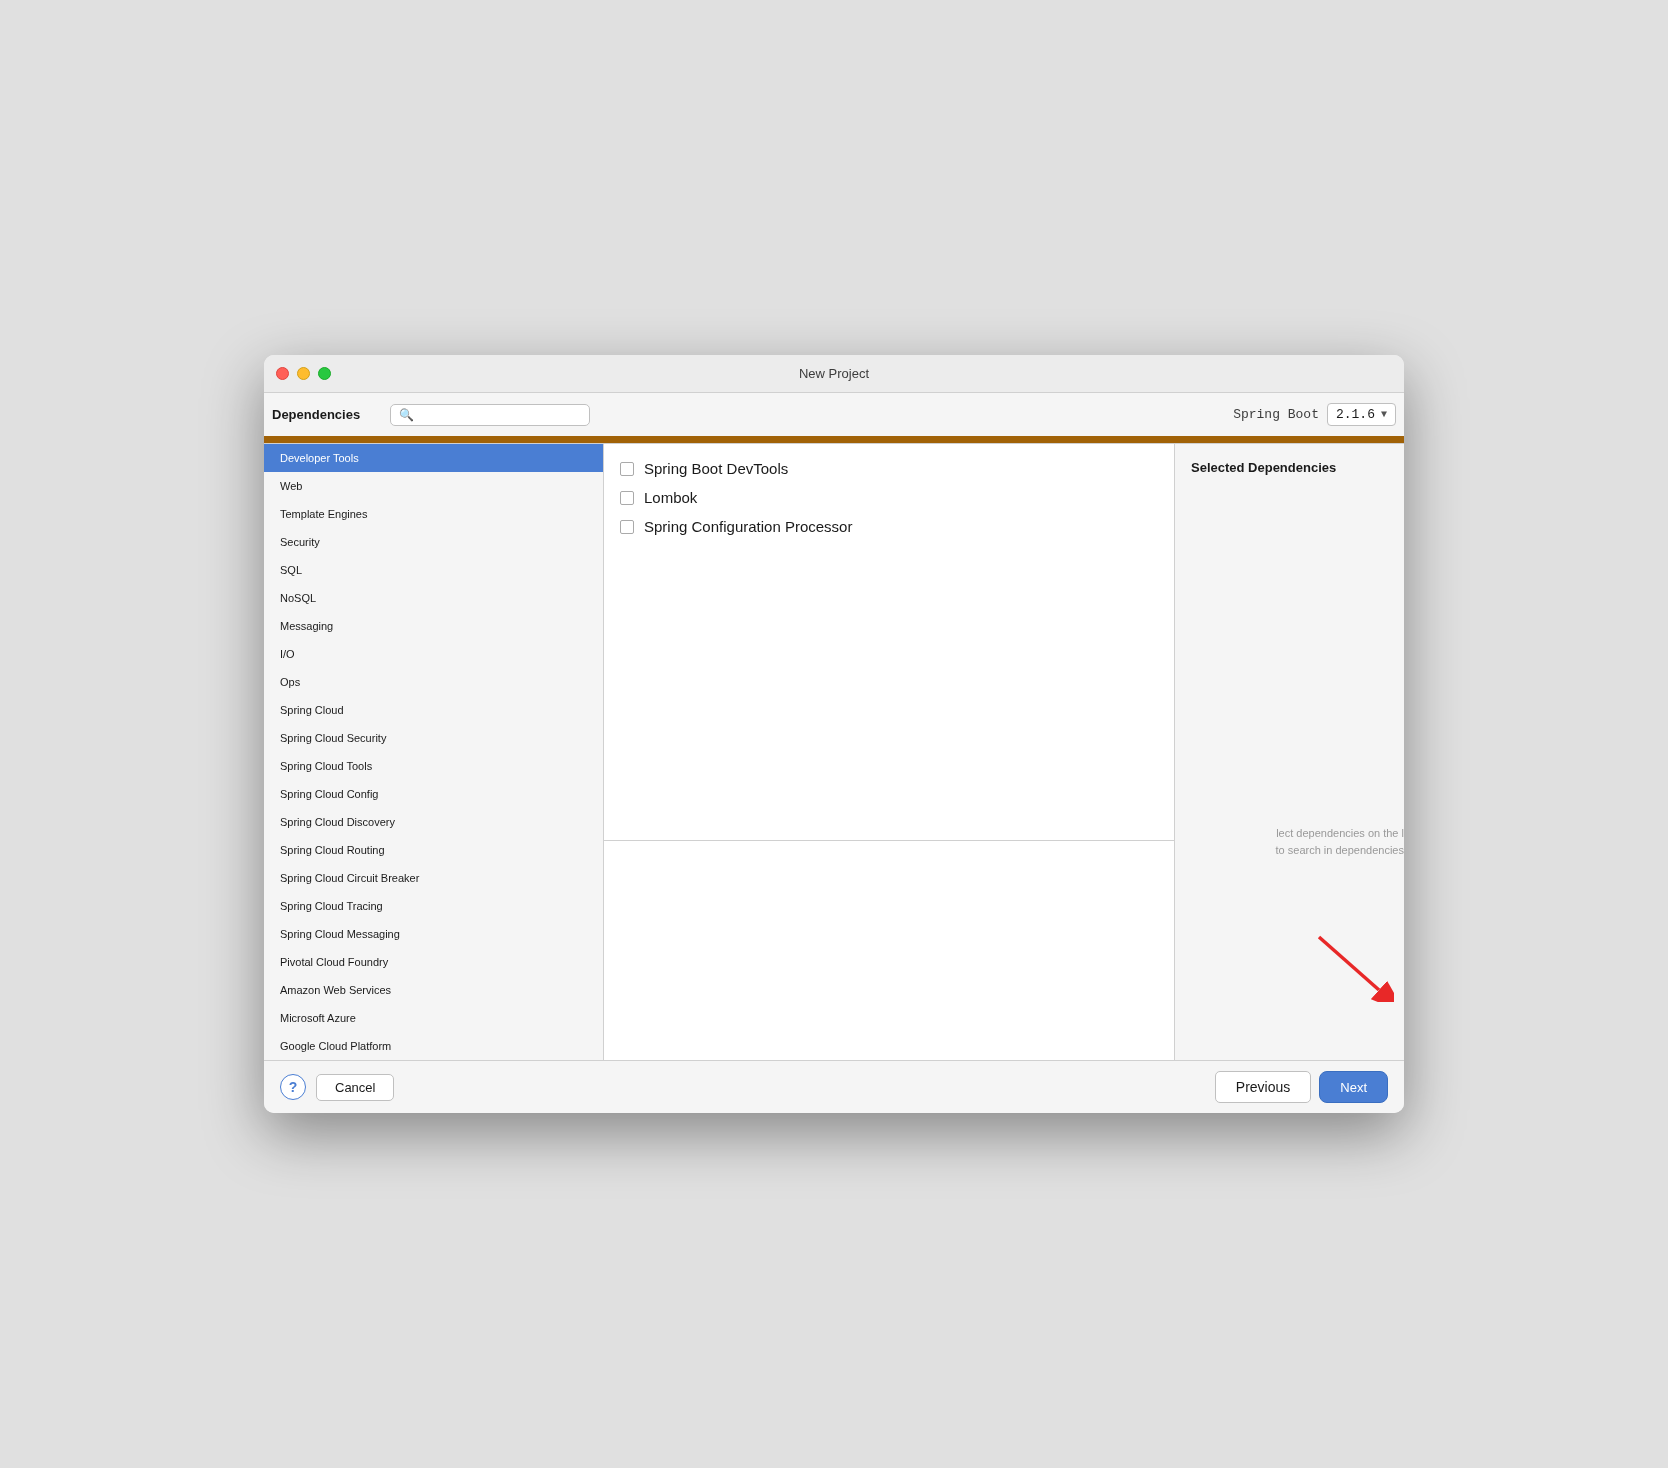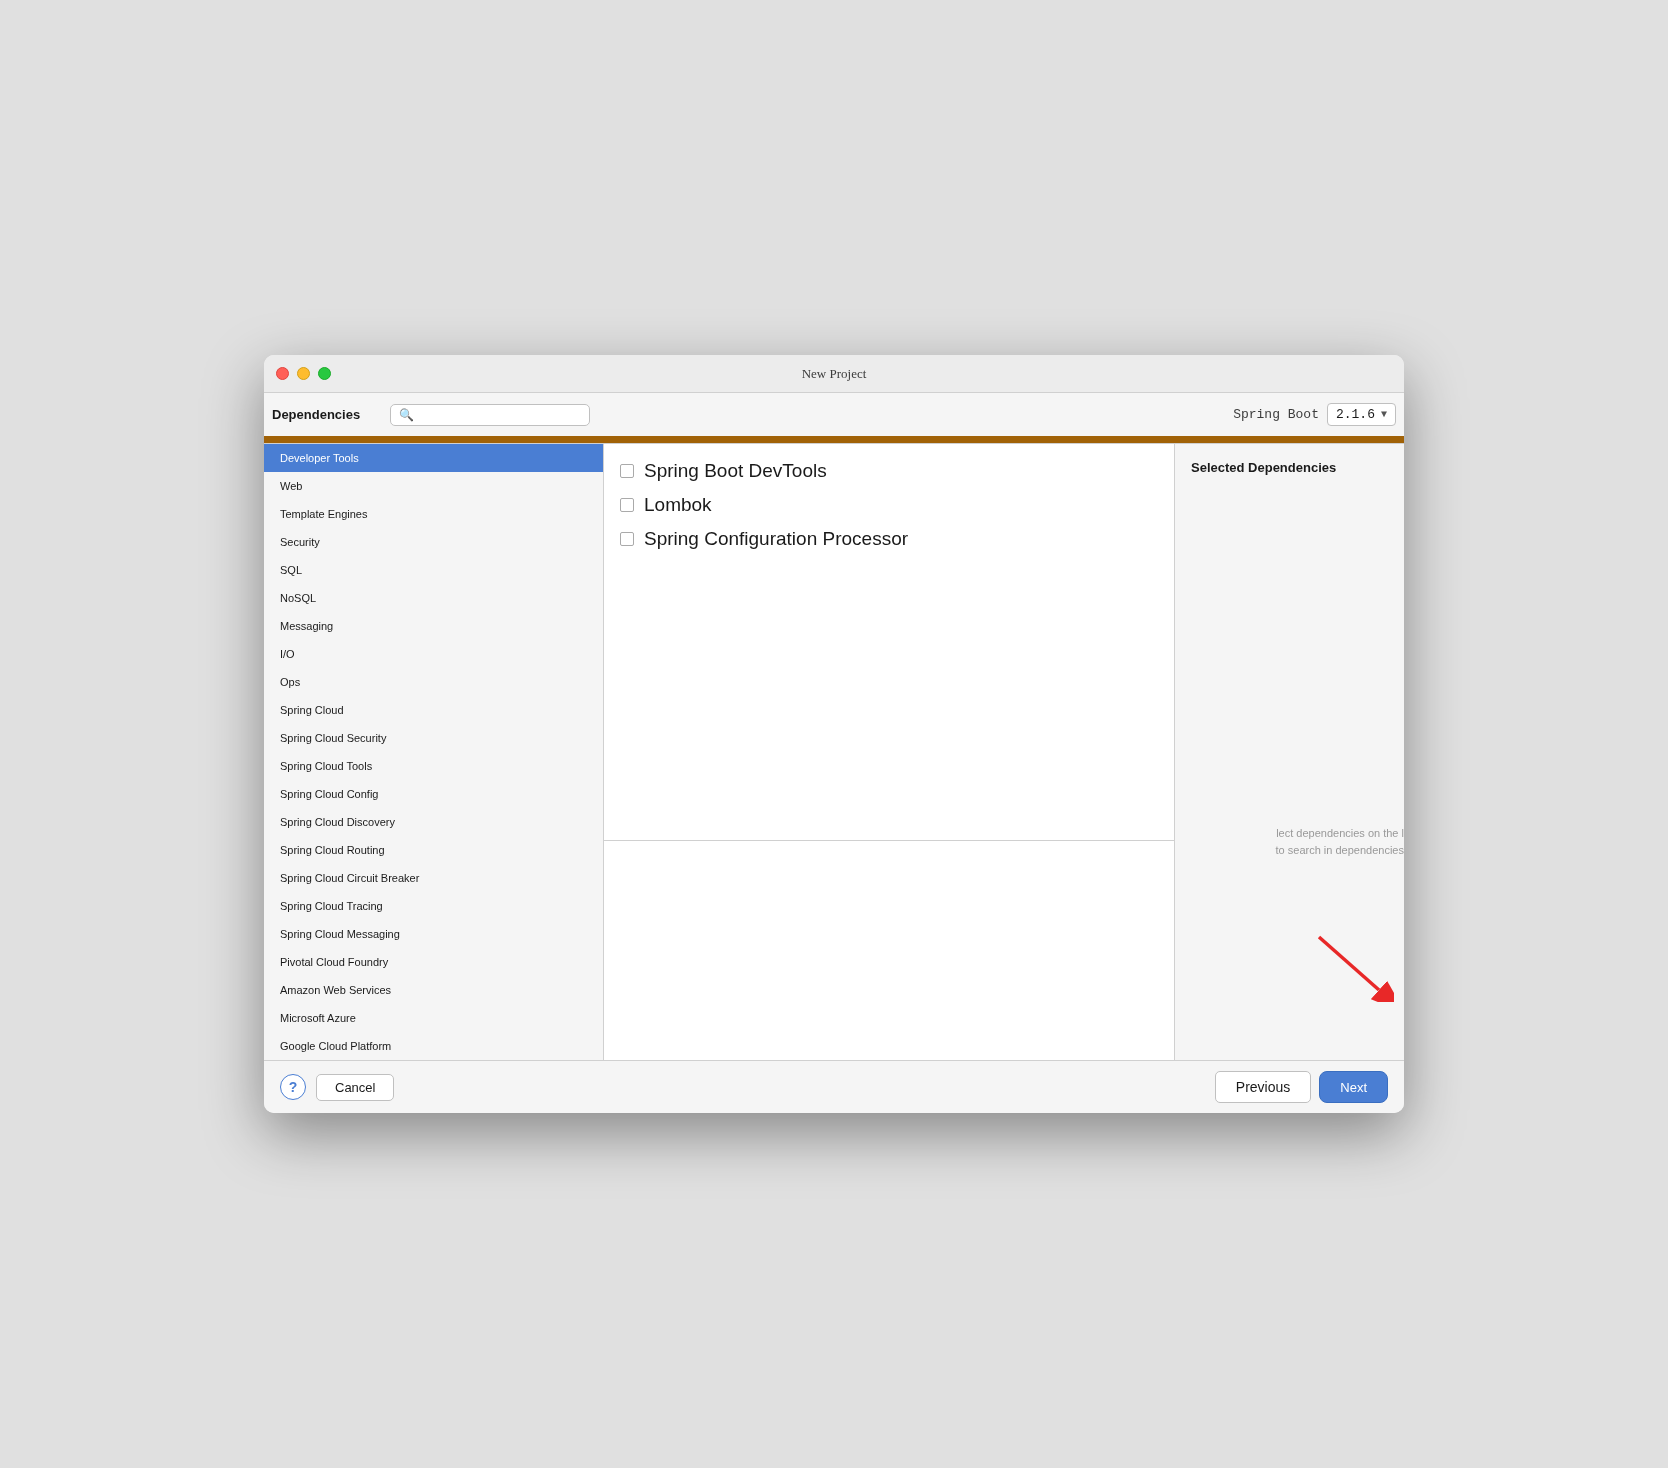--- a/index.html
+++ b/index.html
@@ -44,21 +44,20 @@
       height: 13px;
       border-radius: 50%;
     }
     .tl-close { background: #ff5f57; border: 1px solid #e0443e; }
     .tl-min { background: #febc2e; border: 1px solid #d4a017; }
     .tl-max { background: #28c840; border: 1px solid #1aab29; }
     .title-text {
       font-size: 13px;
       color: #3c3c3c;
       font-weight: 500;
-      font-family: Liberation Serif, serif;
     }
     .main-content {
       display: flex;
       flex-direction: column;
       flex: 1;
     }
     .top-bar {
       display: flex;
       align-items: center;
       padding: 10px 8px;
@@ -164,21 +163,21 @@
     .dep-checkbox {
       width: 14px;
       height: 14px;
       border: 1.5px solid #aaa;
       border-radius: 2px;
       background: white;
       flex-shrink: 0;
       cursor: pointer;
     }
     .dep-label {
-      font-size: 19px;
+      font-size: 15px;
       color: #1a1a1a;
     }
     .middle-bottom {
       flex: 0 0 220px;
       border-top: 1px solid #d0d0d0;
       background: white;
     }
     .right-panel {
       width: 230px;
       background: #f5f5f5;

